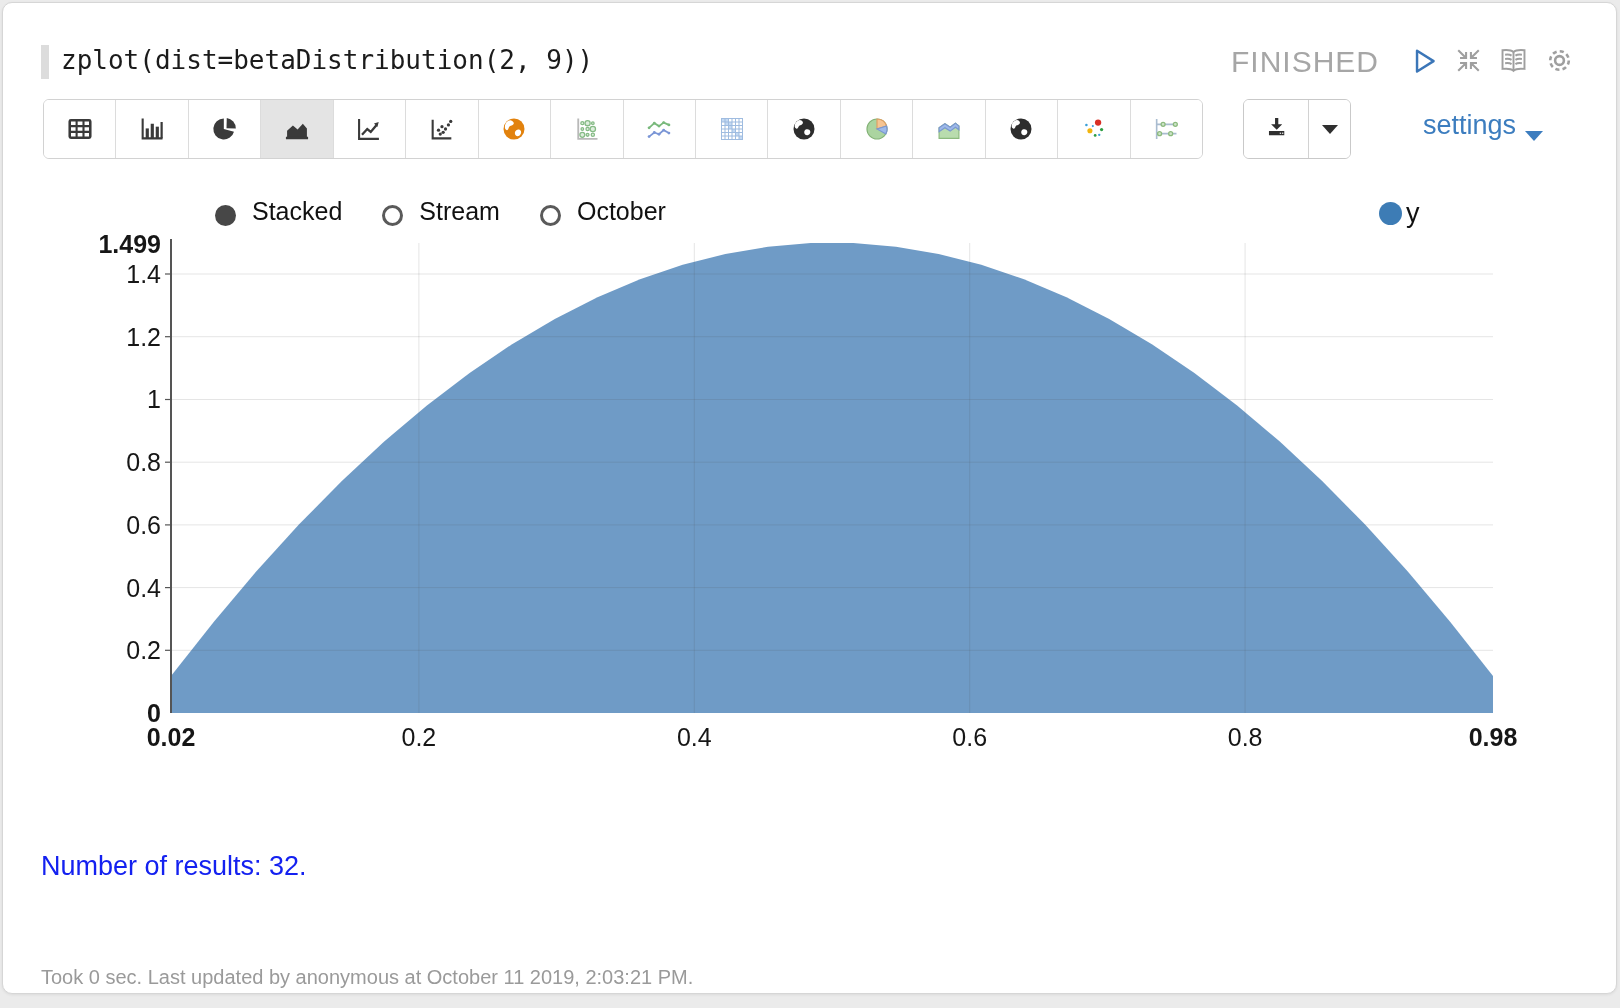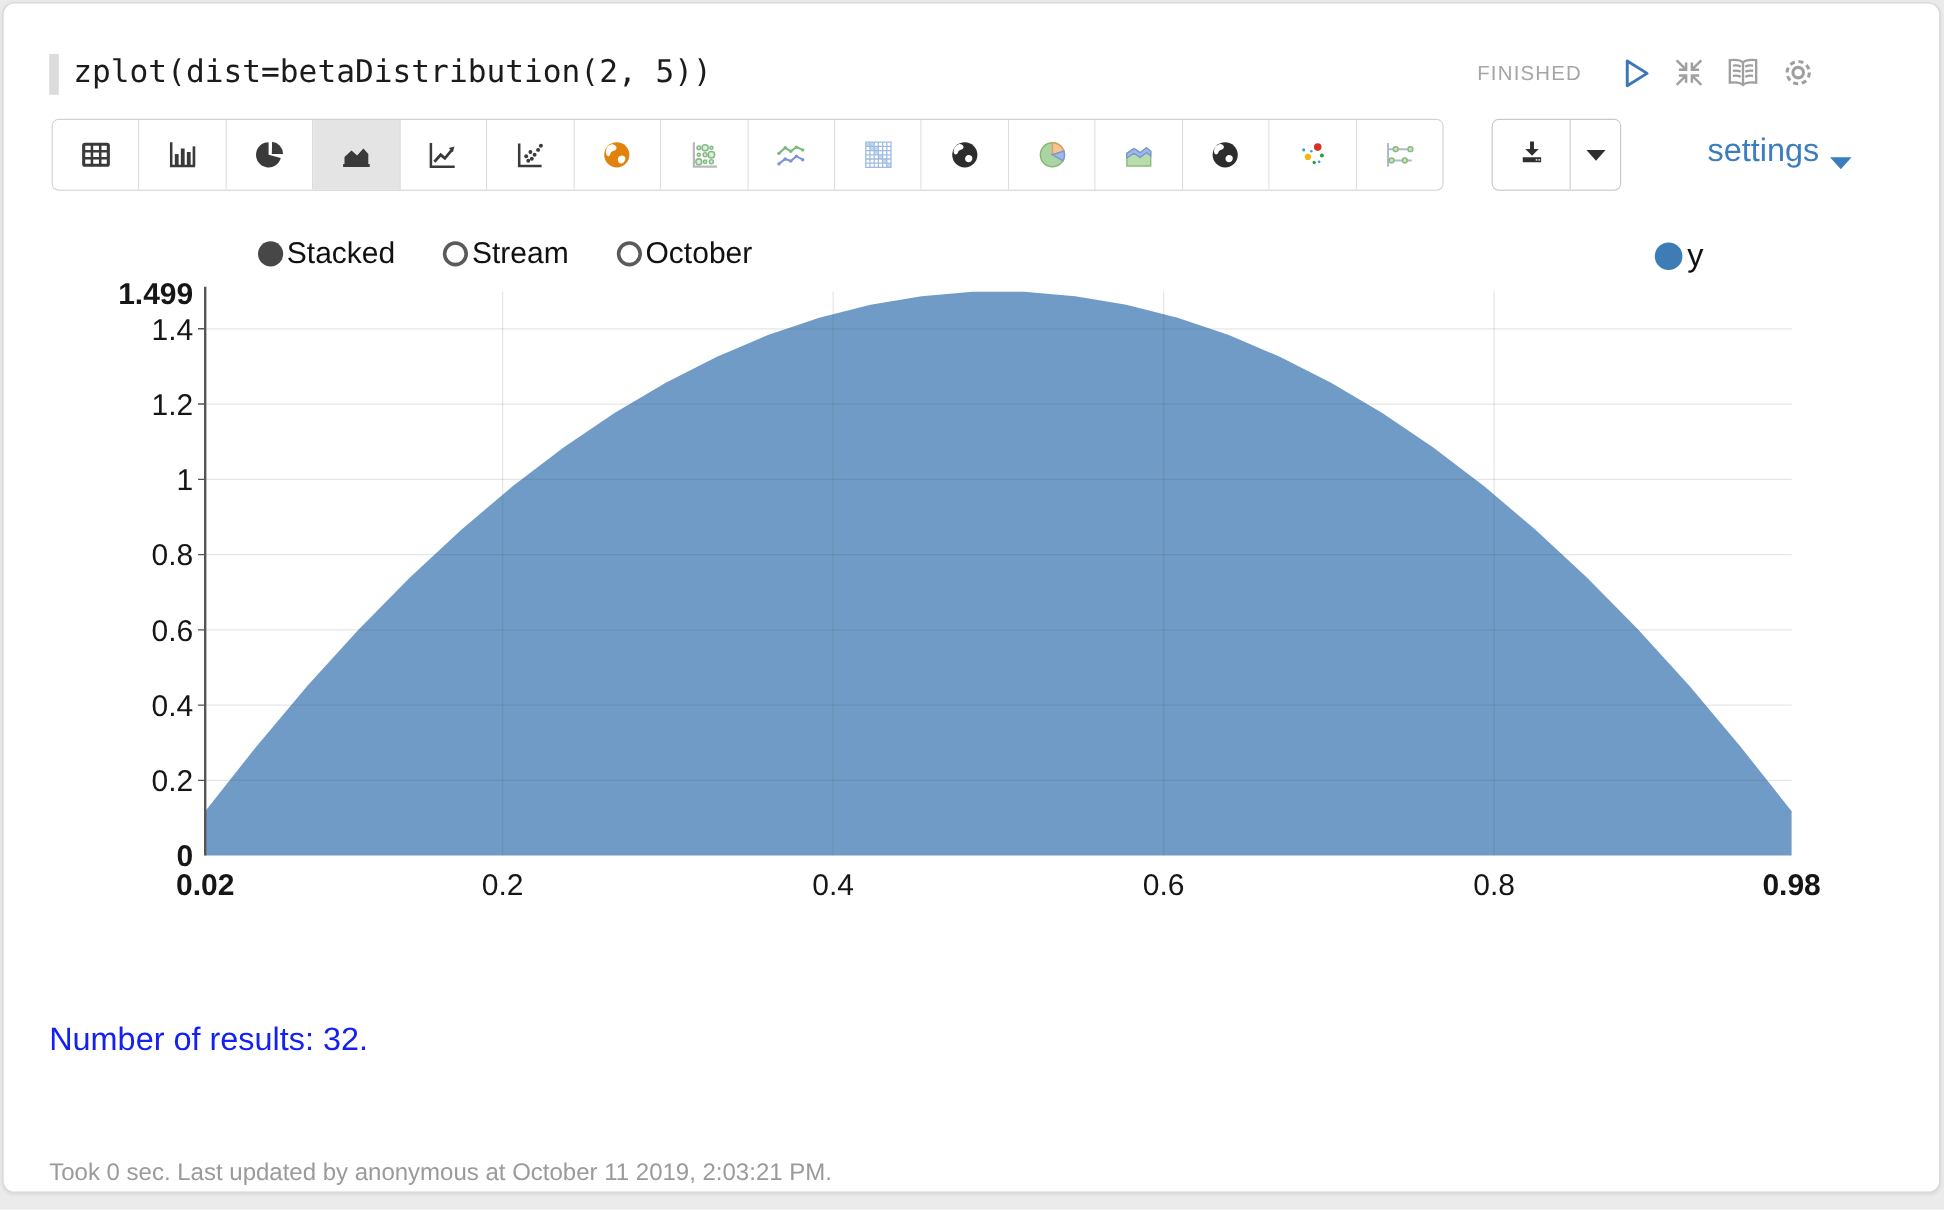--- a/index.html
+++ b/index.html
@@ -6,21 +6,21 @@
   body{width:1620px;height:1008px;background:#ebebeb;overflow:hidden;
        font-family:"Liberation Sans",sans-serif;position:relative;}
   .card{position:absolute;left:2px;top:2px;width:1613px;height:990px;background:#fff;
         border:1px solid #d6d6d6;border-radius:10px;box-shadow:0 1px 3px rgba(0,0,0,.07);}
   
   .gutter{position:absolute;left:38px;top:42px;width:8px;height:34px;background:#dcdcdc;}
   .code{position:absolute;left:58px;top:42px;font-family:"DejaVu Sans Mono","Liberation Mono",monospace;
         font-size:26px;color:#1b1b1b;white-space:pre;}
   
   .statusrow{position:absolute;left:1228px;top:40px;height:38px;display:flex;align-items:center;gap:15px;}
-  .status-txt{font-size:17px;color:#a6a6a6;letter-spacing:1px;margin-right:14px;}
+  .status-txt{font-size:30px;color:#a6a6a6;letter-spacing:1px;margin-right:14px;}
   .icon-btn{background:none;border:none;padding:0;margin:0;cursor:pointer;display:flex;align-items:center;}
   
   .toolbar{position:absolute;left:40px;top:96px;width:1160px;height:60px;display:flex;
            border:1px solid #d2d2d2;border-radius:6px;background:#fff;box-sizing:border-box;overflow:hidden;}
   .tool-cell{flex:1;display:flex;align-items:center;justify-content:center;
              border-right:1px solid #dcdcdc;background:#fff;cursor:pointer;}
   .tool-cell:last-child{border-right:none;}
   .tool-cell.sel{background:#e4e4e4;}
   
   .dlgroup{position:absolute;left:1240px;top:96px;height:60px;display:flex;border:1px solid #c9c9c9;
@@ -30,41 +30,41 @@
   
   .settings{position:absolute;left:1420px;top:107px;display:flex;align-items:flex-end;gap:9px;cursor:pointer;
             background:none;border:none;padding:0;}
   .settings .lbl{font-size:27px;color:#3c7dbf;}
   .caret-down{width:0;height:0;border-left:9px solid transparent;border-right:9px solid transparent;
               border-top:10px solid #3c7dbf;margin-top:4px;}
   .caret-dark{width:0;height:0;border-left:8px solid transparent;border-right:8px solid transparent;
               border-top:9px solid #2f2f2f;}
   
   .modes{position:absolute;left:212px;top:194px;display:flex;gap:40px;align-items:center;}
-  .mode{display:flex;align-items:center;gap:3px;cursor:pointer;}
+  .mode{display:flex;align-items:flex-end;gap:16px;cursor:pointer;}
   .rdot{width:21px;height:21px;border-radius:50%;box-sizing:border-box;flex:none;}
   .rdot.on{background:#474747;}
   .rdot.off{background:#fff;border:3.5px solid #5a5a5a;}
   .mode .mlabel{font-size:25px;color:#111;}
   .legend{position:absolute;left:1376px;top:195px;display:flex;align-items:center;gap:4px;cursor:pointer;}
   .lswatch{width:23px;height:23px;border-radius:50%;flex:none;}
   .legend .llabel{font-size:27px;color:#111;}
   
   #plot{position:absolute;left:90px;top:232px;}
   
   .results{position:absolute;left:38px;top:848px;font-size:27px;color:#1421f0;}
   .took{position:absolute;left:38px;top:963px;font-size:20px;color:#9a9a9a;}
 </style>
 </head>
 <body>
 
 <div class="card">
 
   <div class="gutter"></div>
-  <div class="code">zplot(dist=betaDistribution(2, 5))</div>
+  <div class="code">zplot(dist=betaDistribution(2, 9))</div>
 
   <div class="statusrow">
     <span class="status-txt">FINISHED</span>
     <button class="icon-btn">
       <span><svg viewBox="0 0 24 24" width="31" height="31">
             <path d="M7 4.5L19.8 12.5 7 20.5z" fill="none" stroke="#3b76b8" stroke-width="1.9" stroke-linejoin="round"></path>
           </svg></span>
     </button>
     <button class="icon-btn">
       <span><svg viewBox="0 0 24 24" width="29" height="29">

